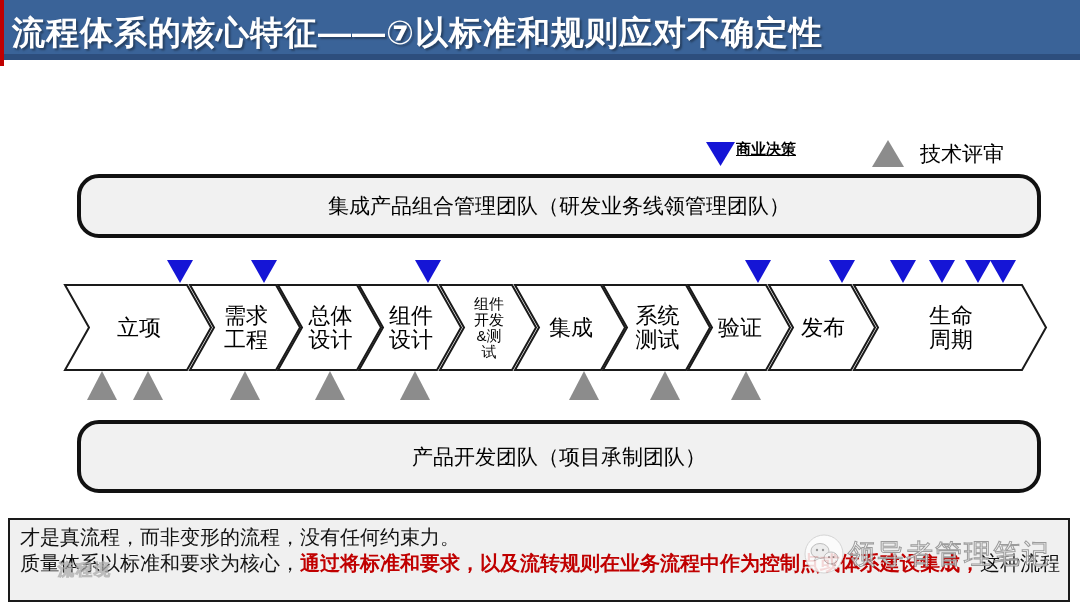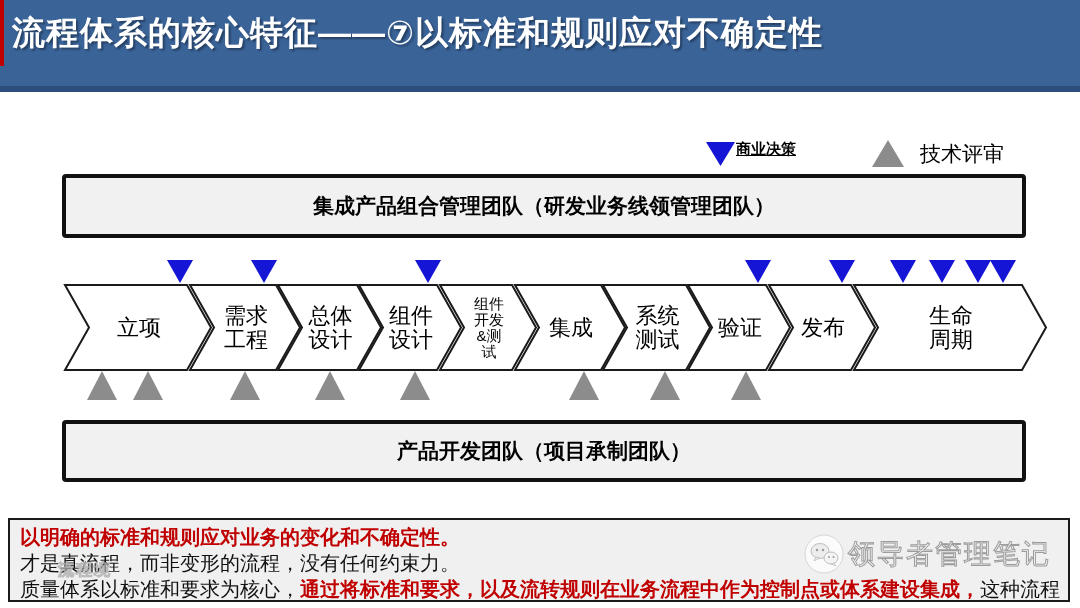--- a/index.html
+++ b/index.html
@@ -1,37 +1,37 @@
 <!DOCTYPE html>
 <html><head>
 <meta charset="utf-8">
 <style>
   html,body{margin:0;padding:0;background:#fff;}
   body{font-family:"Liberation Sans","DejaVu Sans",sans-serif;}
   .slide{position:relative;width:1080px;height:608px;background:#fff;overflow:hidden;}
 
   
-  .header{position:absolute;left:0;top:0;width:1080px;height:92px;background:#3A6398;border-bottom:6px solid #2D4E7D;box-sizing:border-box;}
+  .header{position:absolute;left:0;top:0;width:1080px;height:60px;background:#3A6398;border-bottom:6px solid #2D4E7D;box-sizing:border-box;}
   .header .accent{position:absolute;left:0;top:0;width:4px;height:66px;background:#C00000;}
   .header h1{margin:0;position:absolute;left:12px;top:10px;font-size:33px;line-height:46px;font-weight:bold;color:#fff;letter-spacing:1px;text-shadow:2px 2px 2px rgba(0,0,0,.35);}
 
   
   .problem{position:absolute;left:10px;top:80px;width:1005px;font-size:26px;line-height:30px;font-weight:bold;color:#C00000;}
 
   
   .legend{position:absolute;top:138px;left:700px;height:30px;}
   .legend .tri-down{position:absolute;left:6px;top:4px;width:29px;height:24px;background:#1515D6;clip-path:polygon(0 0,100% 0,50% 100%);}
   .legend .tri-up{position:absolute;left:172px;top:2px;width:32px;height:27px;background:#8C8C8C;clip-path:polygon(50% 0,100% 100%,0 100%);}
   .legend .lab1{position:absolute;left:36px;top:2px;font-size:15px;font-weight:bold;color:#000;white-space:nowrap;text-decoration:underline;}
   .legend .lab2{position:absolute;left:220px;top:2px;font-size:21px;font-weight:normal;color:#000;white-space:nowrap;}
 
   
-  .team-box{position:absolute;left:62px;width:964px;height:64px;box-sizing:border-box;background:#F1F1F1;border:4px solid #111;border-radius:4px;display:flex;align-items:center;justify-content:center;font-size:21px;font-weight:bold;color:#000;}
+  .team-box{position:absolute;left:77px;width:964px;height:64px;box-sizing:border-box;background:#F1F1F1;border:4px solid #111;border-radius:22px;display:flex;align-items:center;justify-content:center;font-size:21px;font-weight:normal;color:#000;}
   .team-box.top{top:174px;}
-  .team-box.bottom{top:420px;height:62px;}
+  .team-box.bottom{top:420px;height:73px;}
 
   
   #flow-svg{position:absolute;left:0;top:250px;}
 
   
   .summary{position:absolute;left:8px;top:518px;width:1062px;height:84px;box-sizing:border-box;background:#F0F0F0;border:2px solid #1A1A1A;padding:4px 10px;font-size:20px;line-height:26px;color:#111;}
   .summary .l1{color:#C00000;font-weight:bold;}
   .summary .red{color:#C00000;font-weight:bold;}
   .summary p{margin:0;white-space:nowrap;}
 
@@ -101,21 +101,20 @@
       <polygon points="569,150 599,150 584,121" fill="#8C8C8C"></polygon>
       <polygon points="650,150 680,150 665,121" fill="#8C8C8C"></polygon>
       <polygon points="731,150 761,150 746,121" fill="#8C8C8C"></polygon>
     </svg>
 
   <div class="team-box bottom">
     <span>产品开发团队（项目承制团队）</span>
   </div>
 
   <div class="summary">
-    <p class="l1">以明确的标准和规则应对业务的变化和不确定性。</p>
     <p>才是真流程，而非变形的流程，没有任何约束力。</p>
     <p><span>质量体系以标准和要求为核心，</span><span class="red">通过将标准和要求，以及流转规则在业务流程中作为控制点或体系建设集成，</span><span>这种流程</span></p>
   </div>
 
   <div class="wm-left">流程境</div>
 
   <div class="wm-right">
     <svg class="wechat-icon" width="40" height="40" viewBox="0 0 40 40">
       <circle cx="20" cy="20" r="19" fill="#FDFDFD" stroke="#CFCFCF" stroke-width="1"></circle>
       <ellipse cx="16" cy="17" rx="9" ry="7.5" fill="#EDEDED" stroke="#B5B5B5" stroke-width="1"></ellipse>

